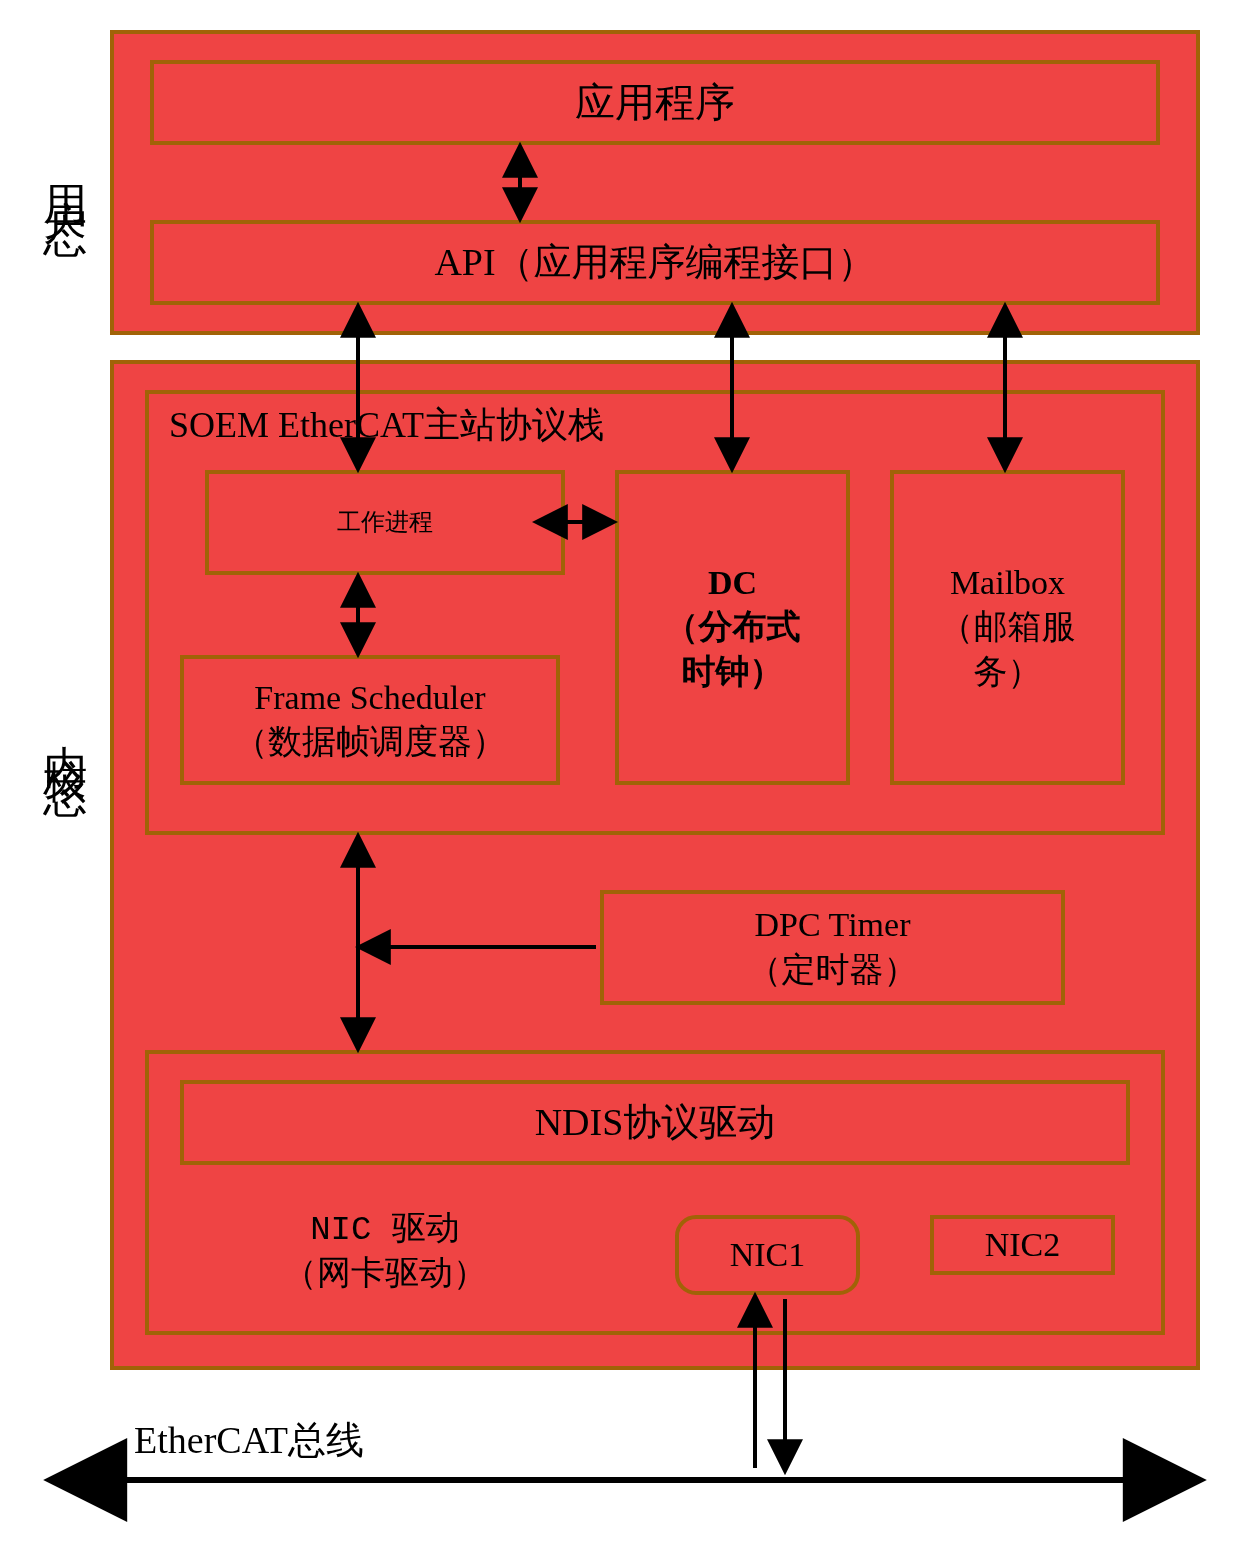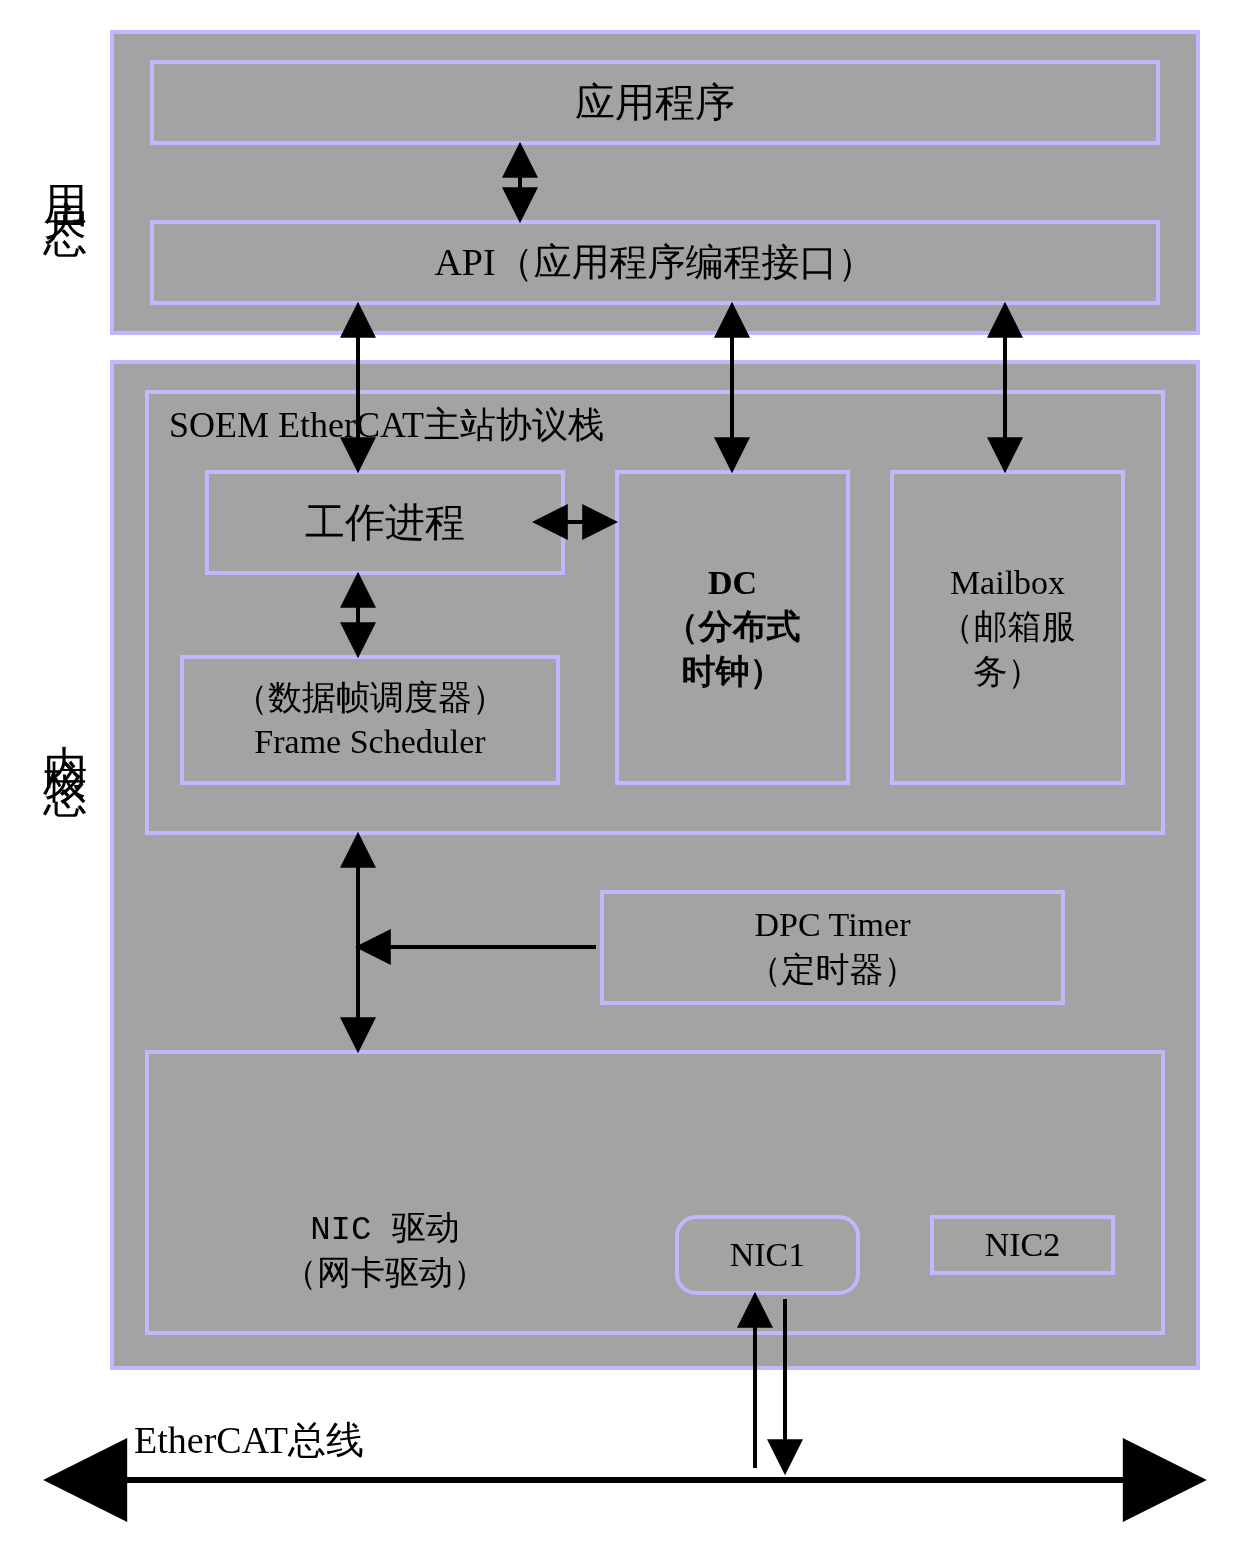--- a/index.html
+++ b/index.html
@@ -10,22 +10,22 @@
     font-family: "SimSun", "宋体", serif;
     width: 1240px;
   }
   .container {
     position: relative;
     width: 1200px;
     height: 1525px;
   }
   .box {
     position: absolute;
-    border: 4px solid #c4b5fd;
-    background: #a3a3a3;
+    border: 4px solid #a16207;
+    background: #ef4444;
     display: flex;
     align-items: center;
     justify-content: center;
     text-align: center;
     font-size: 34px;
     line-height: 1.3;
     padding: 8px;
   }
   .no-border { border: none; background: transparent; font-family: Liberation Mono, monospace; }
   .vlabel {
@@ -61,26 +61,26 @@
   <div class="box" style="left:130px; top:40px; width:1010px; height:85px; font-size:40px;">应用程序</div>
 
   <div class="box" style="left:130px; top:200px; width:1010px; height:85px; font-size:38px;">API（应用程序编程接口）</div>
 
   <div class="box" style="left:90px; top:340px; width:1090px; height:1010px;"></div>
 
   <div class="box" style="left:125px; top:370px; width:1020px; height:445px; align-items:flex-start; justify-content:flex-start;">
     <div style="position:absolute; left:20px; top:8px; font-size:36px;">SOEM EtherCAT主站协议栈</div>
   </div>
 
-  <div class="box" style="left:185px; top:450px; width:360px; height:105px; font-size:40px;">工作进程</div>
+  <div class="box" style="left:185px; top:450px; width:360px; height:105px; font-size:24px;">工作进程</div>
 
   <div class="box" style="left:160px; top:635px; width:380px; height:130px;">
     <div>
+      <div>Frame Scheduler</div>
       <div>（数据帧调度器）</div>
-      <div>Frame Scheduler</div>
     </div>
   </div>
 
   <div class="box" style="left:595px; top:450px; width:235px; height:315px;font-weight:bold;">
     <div>
       <div>DC</div>
       <div>（分布式</div>
       <div>时钟）</div>
     </div>
   </div>
@@ -95,20 +95,21 @@
   <div class="box" style="left:870px; top:450px; width:235px; height:315px;">
     <div>
       <div>Mailbox</div>
       <div>（邮箱服</div>
       <div>务）</div>
     </div>
   </div>
 
   <div class="box" style="left:125px; top:1030px; width:1020px; height:285px;"></div>
 
+  <div class="box" style="left:160px; top:1060px; width:950px; height:85px; font-size:38px;">NDIS协议驱动</div>
 
   <div class="box no-border" style="left:175px; top:1175px; width:380px; height:115px;">
     <div>
       <div>NIC 驱动</div>
       <div>（网卡驱动）</div>
     </div>
   </div>
 
   <div class="box" style="left:655px; top:1195px; width:185px; height:80px;border-radius:21px;">NIC1</div>
 

